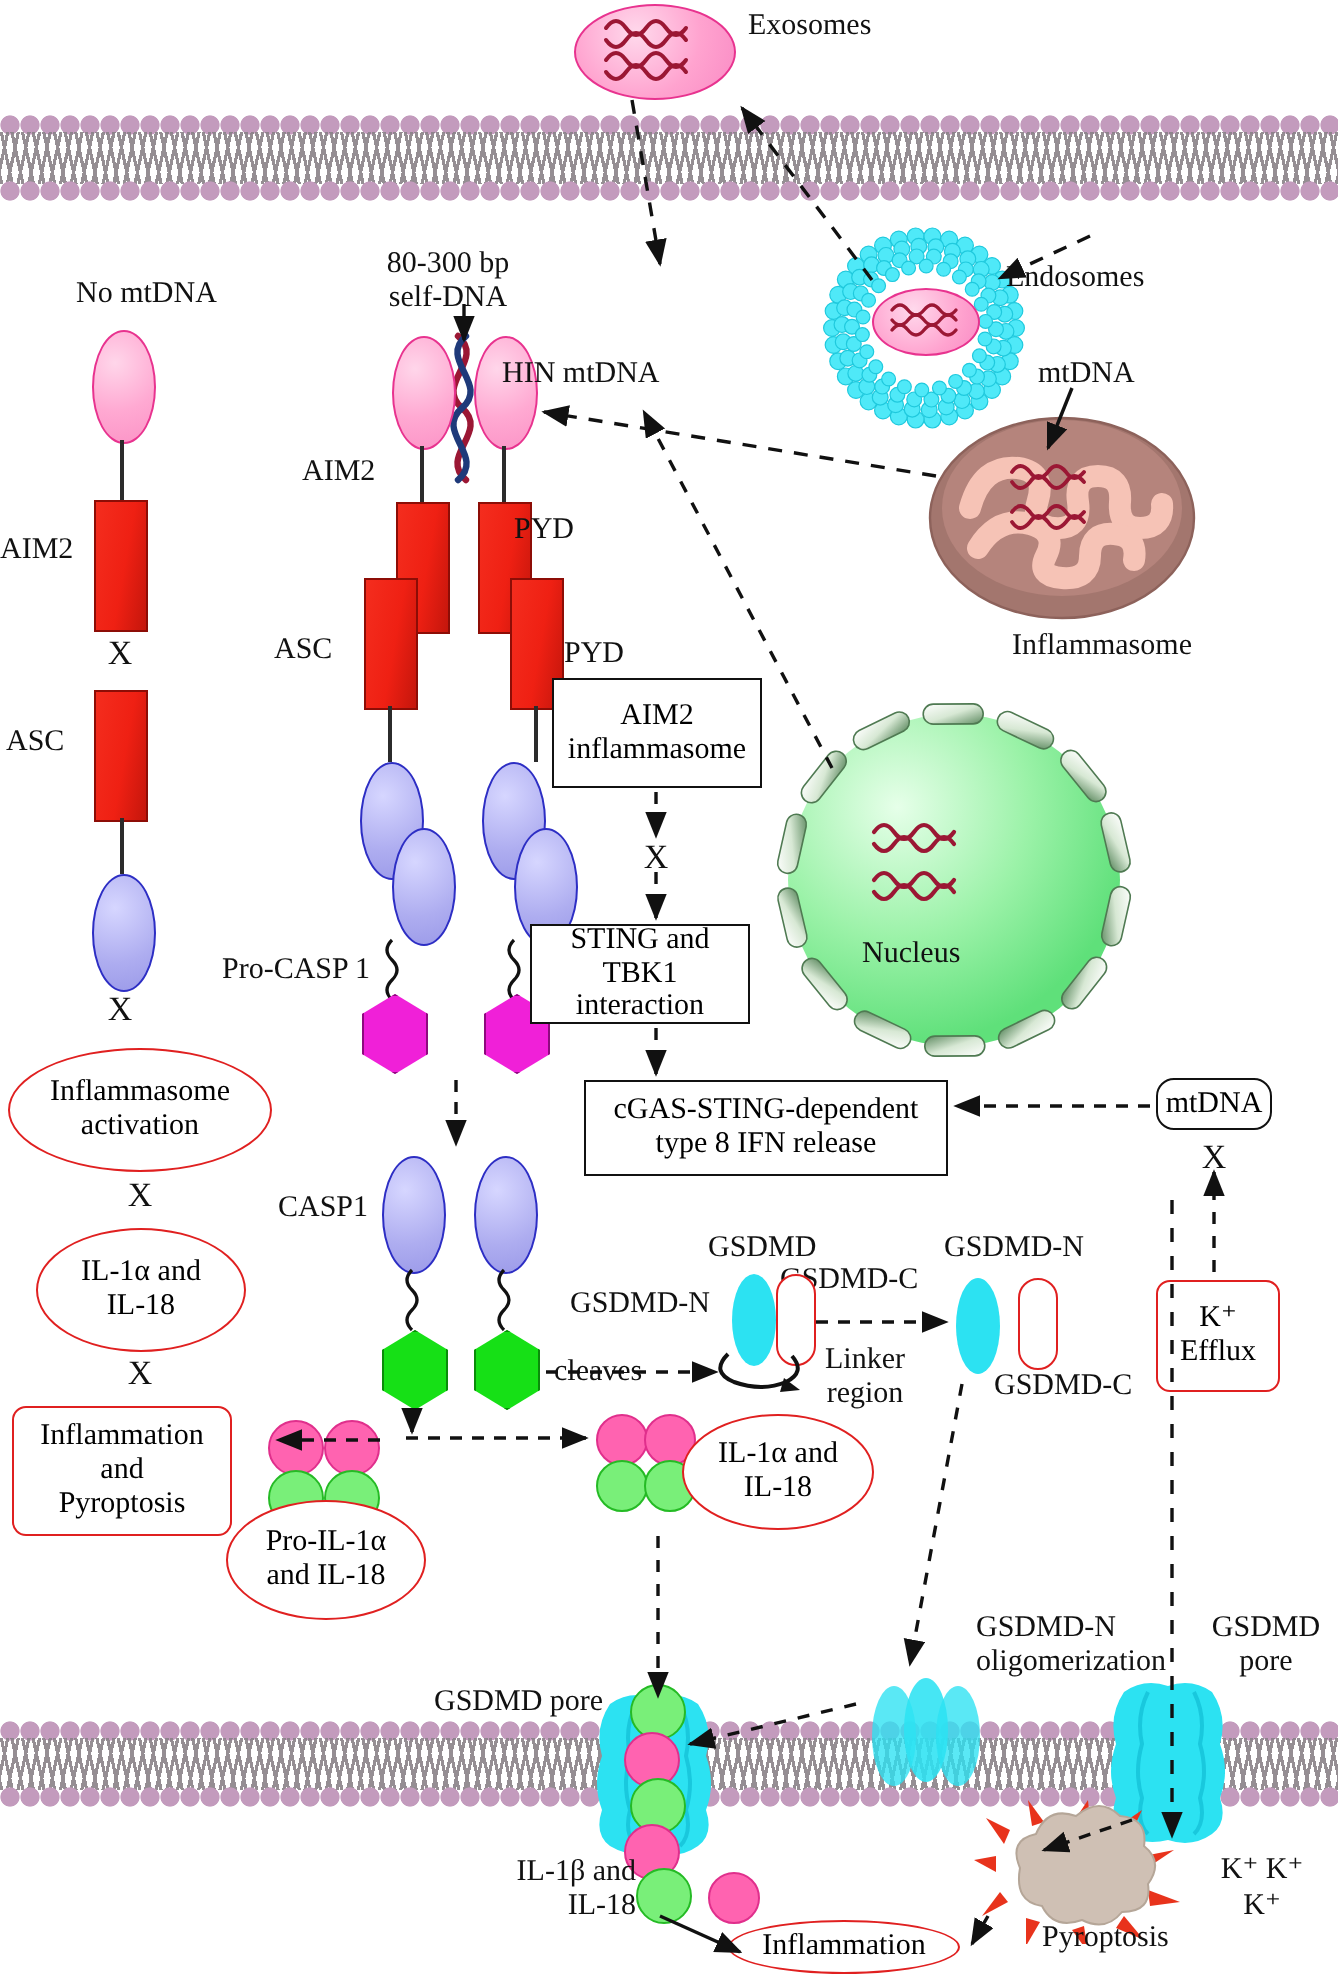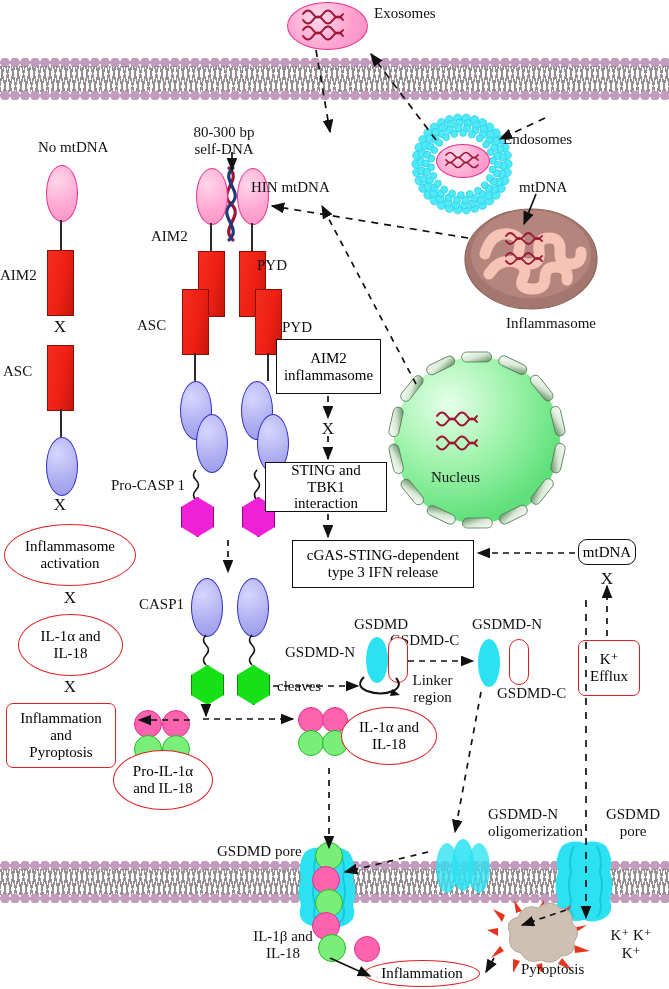--- a/index.html
+++ b/index.html
@@ -360,27 +360,27 @@
   </svg>
   <div class="hexG" style="left:191px;top:665px;width:31px;height:38px;"></div>
   <div class="hexG" style="left:237px;top:665px;width:31px;height:38px;"></div>
   <div class="lbl" style="left:139px;top:597px;">CASP1</div>
 
   <div class="kbox ml" style="left:276px;top:339px;width:105px;height:55px;">
     <span style="white-space:pre-line">AIM2
 inflammasome</span>
   </div>
   <div class="lbl c" style="left:320px;top:420px;width:16px;font-size:17px;">X</div>
-  <div class="kbox ml" style="left:265px;top:462px;width:122px;height:50px;">
+  <div class="kbox ml" style="left:265px;top:462px;width:110px;height:50px;">
     <span style="white-space:pre-line">STING and TBK1
 interaction</span>
   </div>
   <div class="kbox ml" style="left:292px;top:540px;width:182px;height:48px;">
     <span style="white-space:pre-line">cGAS-STING-dependent
-type 3 IFN release</span>
+type 8 IFN release</span>
   </div>
   <div class="kbox round" style="left:578px;top:539px;width:58px;height:26px;">
     <span>mtDNA</span>
   </div>
   <div class="lbl c" style="left:599px;top:570px;width:16px;font-size:17px;">X</div>
 
   <div class="pink-dot" style="left:134px;top:710px;width:26px;height:26px;"></div>
   <div class="pink-dot" style="left:162px;top:710px;width:26px;height:26px;"></div>
   <div class="green-dot" style="left:134px;top:735px;width:26px;height:26px;"></div>
   <div class="green-dot" style="left:162px;top:735px;width:26px;height:26px;"></div>
@@ -436,21 +436,21 @@
     </g>
   </svg>
   <div class="green-dot" style="left:315px;top:842px;width:26px;height:26px;"></div>
   <div class="pink-dot" style="left:312px;top:866px;width:26px;height:26px;"></div>
   <div class="green-dot" style="left:315px;top:889px;width:26px;height:26px;"></div>
   <div class="pink-dot" style="left:312px;top:912px;width:26px;height:26px;"></div>
   <div class="lbl" style="left:217px;top:844px;">GSDMD pore</div>
 
   <div class="green-dot" style="left:318px;top:934px;width:26px;height:26px;"></div>
   <div class="pink-dot" style="left:354px;top:936px;width:24px;height:24px;"></div>
-  <div class="lbl ml" style="left:248px;top:928px;width:70px;white-space:pre-line;line-height:1.12;text-align:center;">IL-1β and
+  <div class="lbl ml" style="left:248px;top:928px;width:70px;white-space:pre-line;line-height:1.12;text-align:right;">IL-1β and
 IL-18</div>
 
   <div class="cyanO" style="left:436px;top:843px;width:22px;height:50px;opacity:.78;"></div>
   <div class="cyanO" style="left:452px;top:839px;width:22px;height:52px;opacity:.88;"></div>
   <div class="cyanO" style="left:468px;top:843px;width:22px;height:50px;opacity:.78;"></div>
   <div class="lbl ml" style="left:488px;top:806px;width:104px;white-space:pre-line;line-height:1.12;text-align:left;">GSDMD-N
 oligomerization</div>
 
   <svg class="ov">
     <g fill="#2ce2f2">

